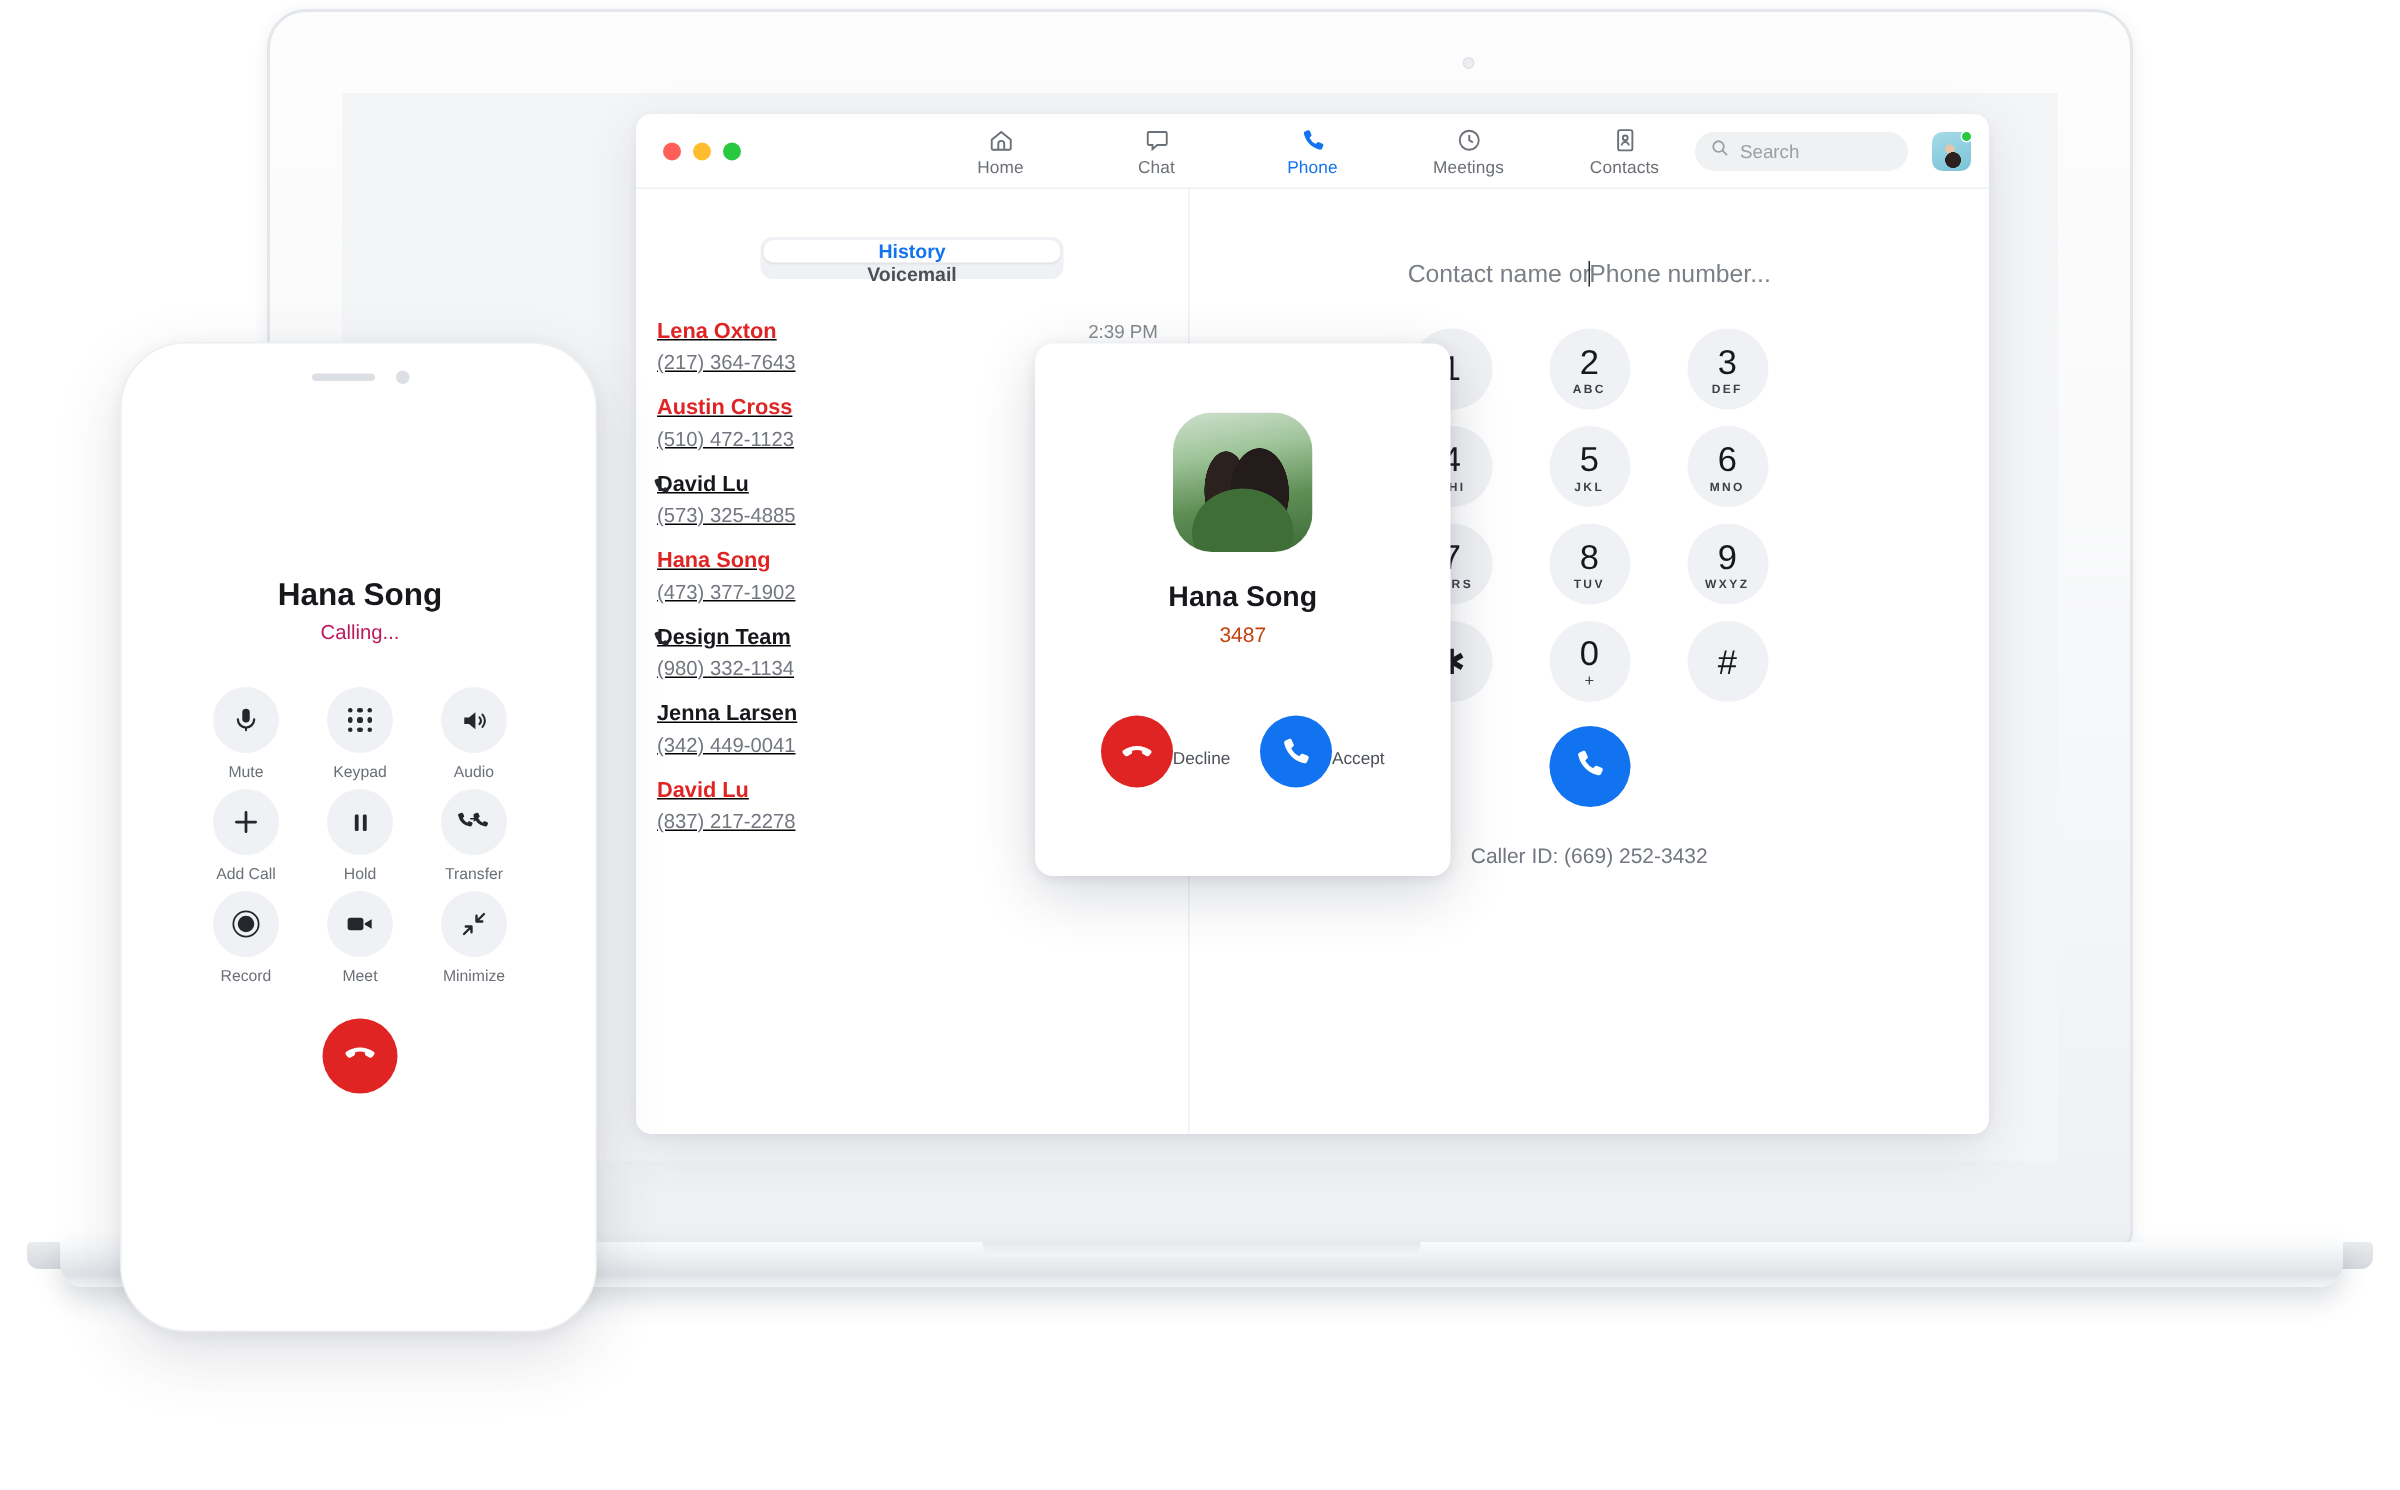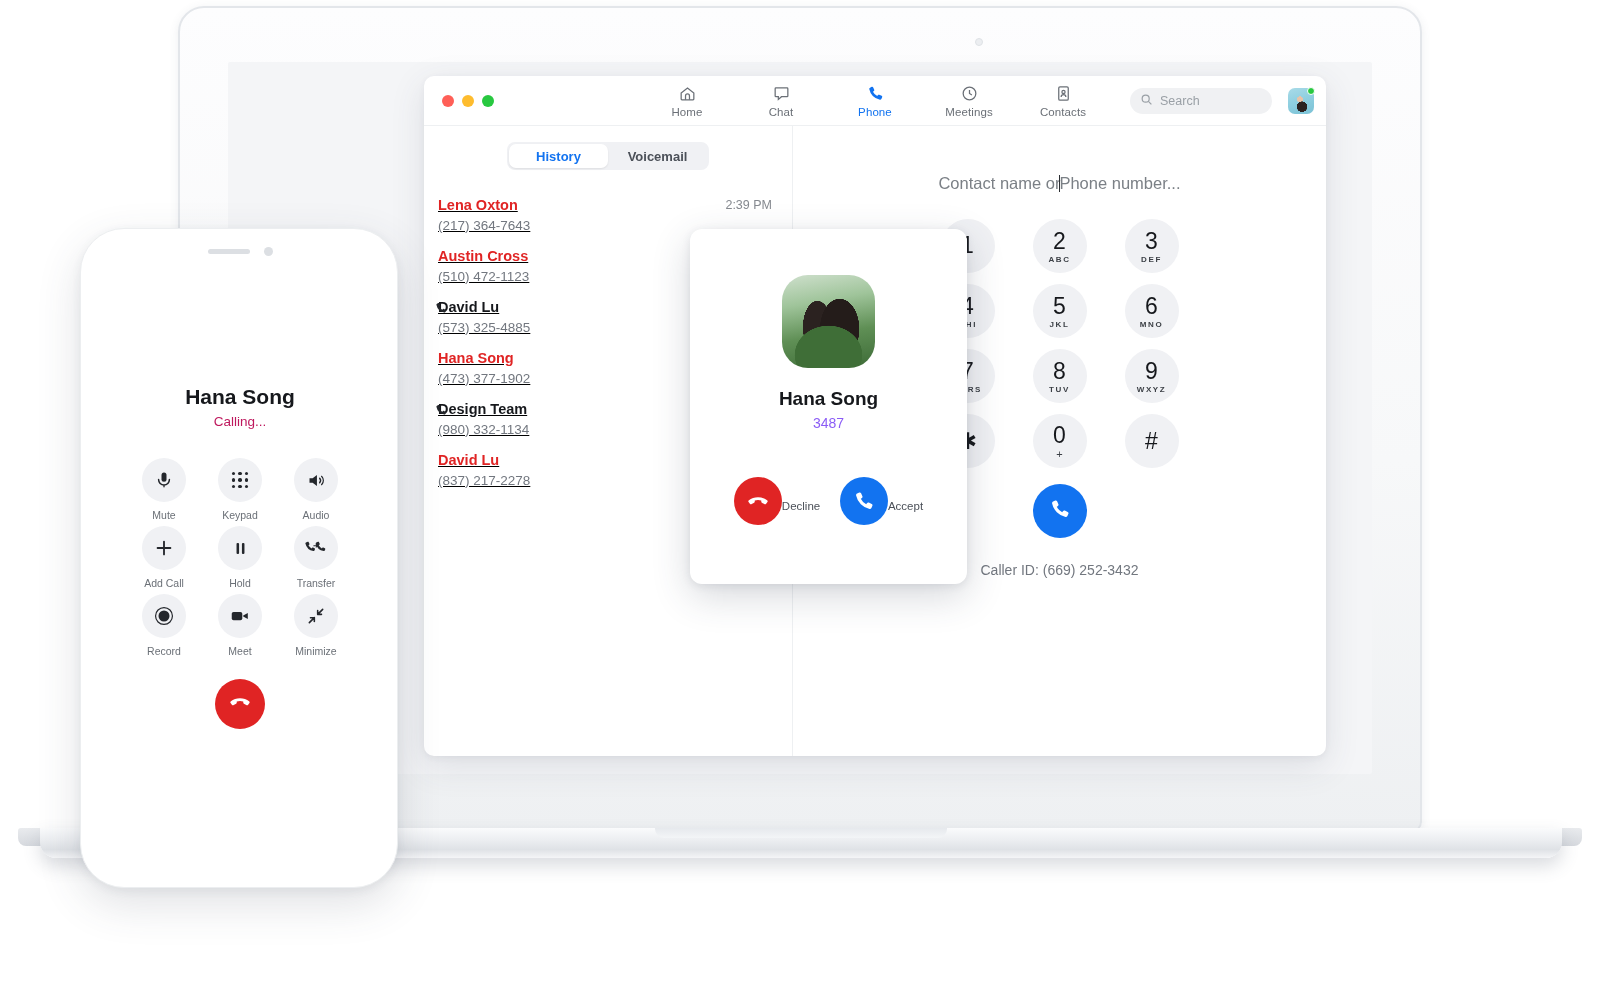--- a/index.html
+++ b/index.html
@@ -66,21 +66,21 @@
     display: flex; align-items: center;
   }
   .traffic { display: flex; gap: 8px; margin-left: 18px; }
   .tl { width: 12px; height: 12px; border-radius: 50%; }
   .tl.red { background: #ff5f57; }
   .tl.yellow { background: #febc2e; }
   .tl.green { background: #28c840; }
 
   .navtabs {
     position: absolute; left: 50%; transform: translateX(-50%);
-    display: flex; gap: 34px; align-items: flex-end;
+    display: flex; gap: 44px; align-items: flex-end;
   }
   .navitem {
     display: flex; flex-direction: column; align-items: center;
     gap: 3px; cursor: pointer; width: 60px;
   }
   .navitem .ico { height: 19px; display:flex; align-items:center; justify-content:center; }
   .navitem .lbl { font-size: 11.5px; color: #6b7077; letter-spacing: .1px; }
   .navitem.active .lbl { color: #1273f0; }
   .navitem svg { stroke: #6b7077; fill: none; stroke-width: 1.6; }
   .navitem.active svg { stroke: none; fill: #1273f0; }
@@ -109,23 +109,23 @@
     width: 8px; height: 8px; border-radius: 50%;
     background: #28c840; border: 1.5px solid #fff;
   }
 
   
   .app-body { display: flex; height: 630px; }
   .left-pane { width: 369px; border-right: 1px solid #eef0f2; padding-top: 16px; }
   .right-pane { flex: 1; position: relative; }
 
   .segmented {
-    width: 202px; height: 28px; margin: 0 auto;
+    width: 202px; height: 28px; margin: 16px auto;
     background: #f0f1f4; border-radius: 8px;
-    display: flex; padding: 2px;
+    display: flex; padding: 2px; flex-direction: column;
   }
   .seg {
     flex: 1; display: flex; align-items: center; justify-content: center;
     font-size: 13px; border-radius: 7px; cursor: pointer; color: #4b5058;
     font-weight: 600;
   }
   .seg.active { background: #fff; color: #1273f0; box-shadow: 0 1px 2px rgba(0,0,0,.08); }
 
   .calllist { margin-top: 20px; }
   .callrow { padding: 6px 0 6px 0; cursor: pointer; position: relative; }
@@ -184,21 +184,21 @@
     width: 93px; height: 93px; margin: 46px auto 0;
     border-radius: 26px; overflow: hidden;
     background:
       radial-gradient(ellipse 60% 52% at 50% 86%, #3f6e37 0 60%, transparent 61%),
       radial-gradient(ellipse 30% 46% at 62% 58%, #241c1a 0 70%, transparent 71%),
       radial-gradient(ellipse 22% 40% at 38% 56%, #2b2220 0 70%, transparent 71%),
       radial-gradient(circle 17px at 50% 48%, #eac7ae 0 70%, transparent 71%),
       linear-gradient(170deg,#cfe0cd 0%,#9fc49a 30%,#5f8f55 62%,#3d6b37 100%);
   }
   .inc-name { font-size: 19px; font-weight: 700; color: #16181c; margin-top: 20px; }
-  .inc-ext { font-size: 14px; color: #8b5cf6; margin-top: 5px; }
+  .inc-ext { font-size: 14px; color: #c2410c; margin-top: 5px; }
   .inc-actions {
     display: flex; justify-content: space-around;
     padding: 0 34px; margin-top: 46px;
   }
   .inc-act { display: flex; align-items: center; cursor: pointer; }
   .circ-btn {
     width: 48px; height: 48px; border-radius: 50%;
     display: flex; align-items: center; justify-content: center;
   }
   .circ-btn.decline { background: #e02424; }
@@ -403,20 +403,28 @@
                 </svg>
             </span>
             <div class="callrow-inner">
               <div>
                 <div class="call-name">Design Team</div>
                 <div class="call-num">(980) 332-1134</div>
               </div>
             </div>
           </div>
 
+          <div class="callrow">
+            <div class="callrow-inner">
+              <div>
+                <div class="call-name">Jenna Larsen</div>
+                <div class="call-num">(342) 449-0041</div>
+              </div>
+            </div>
+          </div>
 
           <div class="callrow">
             <div class="callrow-inner">
               <div>
                 <div class="call-name missed">David Lu</div>
                 <div class="call-num">(837) 217-2278</div>
               </div>
             </div>
           </div>
 

